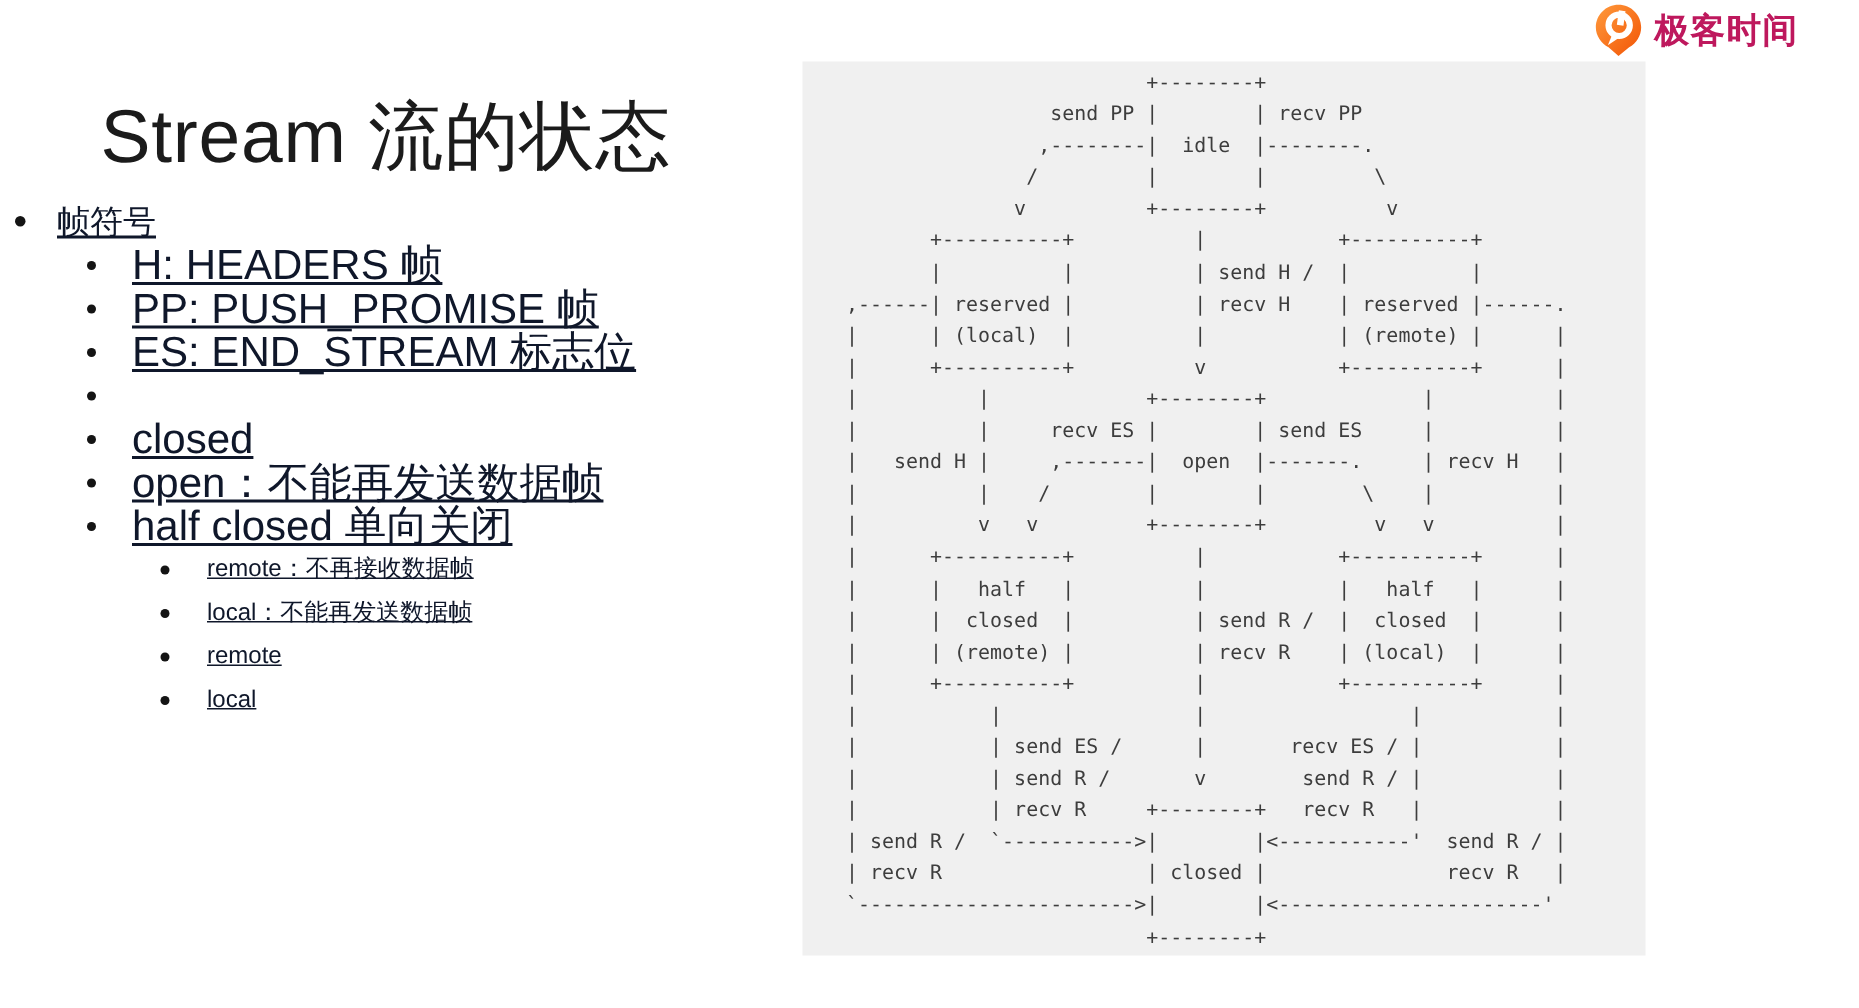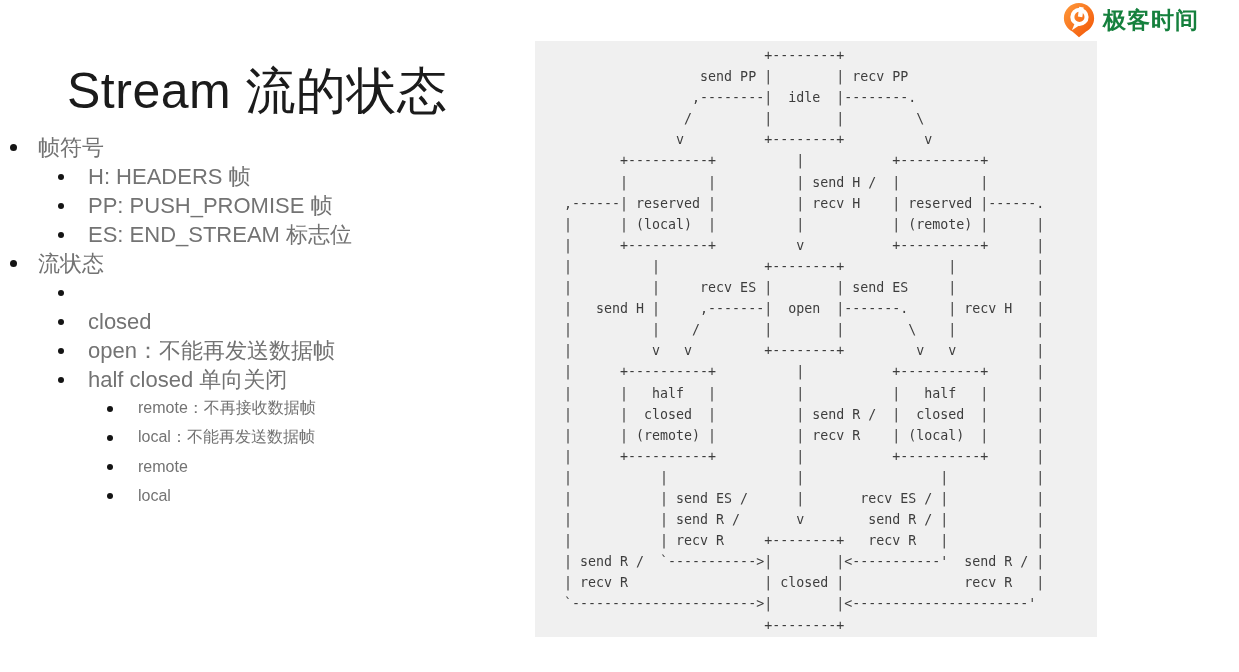--- a/index.html
+++ b/index.html
@@ -13,25 +13,25 @@
 
   
   .title {
     position: absolute; left: 67px; top: 24px;
     font-size: 50px; font-weight: 400; letter-spacing: 0.5px;
     color: #1b1b1b; white-space: nowrap;
   }
 
   
   .outline { position: absolute; left: 0; top: 133px; width: 537px; }
-  .orow { display: flex; align-items: center; height: 29px; color: #737373; white-space: nowrap; }
+  .orow { display: flex; align-items: center; height: 29px; color: #0f172a; white-space: nowrap; text-decoration: underline; }
   .orow .dot { flex: none; border-radius: 50%; background: #141414; }
   .l1 { font-size: 22px; }
   .l1 .dot { width: 7px; height: 7px; margin-left: 10px; margin-right: 21px; }
-  .l2 { font-size: 22px; }
+  .l2 { font-size: 28px; }
   .l2 .dot { width: 6px; height: 6px; margin-left: 58px; margin-right: 24px; }
   .l3 { font-size: 16px; }
   .l3 .dot { width: 6px; height: 6px; margin-left: 107px; margin-right: 25px; }
 
   
   .panel {
     position: absolute; left: 535px; top: 41px;
     width: 562px; height: 596px; background: #f0f0f0;
   }
   .panel pre {
@@ -39,21 +39,21 @@
     font-family: "DejaVu Sans Mono", "Liberation Mono", monospace;
     font-size: 13.3px; line-height: 21.1px;
     color: #3d3d3d; white-space: pre;
   }
 
   
   .logo { position: absolute; left: 1063px; top: 2px; display: flex; align-items: center; }
   .logo-icon { width: 32px; height: 36px; flex: none; }
   .logo-text {
     margin-left: 8px; font-size: 23px; font-weight: 600;
-    color: #15803d; letter-spacing: 1px; white-space: nowrap;
+    color: #be185d; letter-spacing: 1px; white-space: nowrap;
   }
 </style>
 </head>
 <body>
 
 <div class="slide">
 
   <h1 class="title">Stream 流的状态</h1>
 
   <div class="outline">
@@ -65,24 +65,20 @@
         <span class="dot"></span>
         <span>H: HEADERS 帧</span>
       </div>
     <div class="orow l2">
         <span class="dot"></span>
         <span>PP: PUSH_PROMISE 帧</span>
       </div>
     <div class="orow l2">
         <span class="dot"></span>
         <span>ES: END_STREAM 标志位</span>
-      </div>
-    <div class="orow l1">
-        <span class="dot"></span>
-        <span>流状态</span>
       </div>
     <div class="orow l2">
         <span class="dot"></span>
       </div>
     <div class="orow l2">
         <span class="dot"></span>
         <span>closed</span>
       </div>
     <div class="orow l2">
         <span class="dot"></span>

